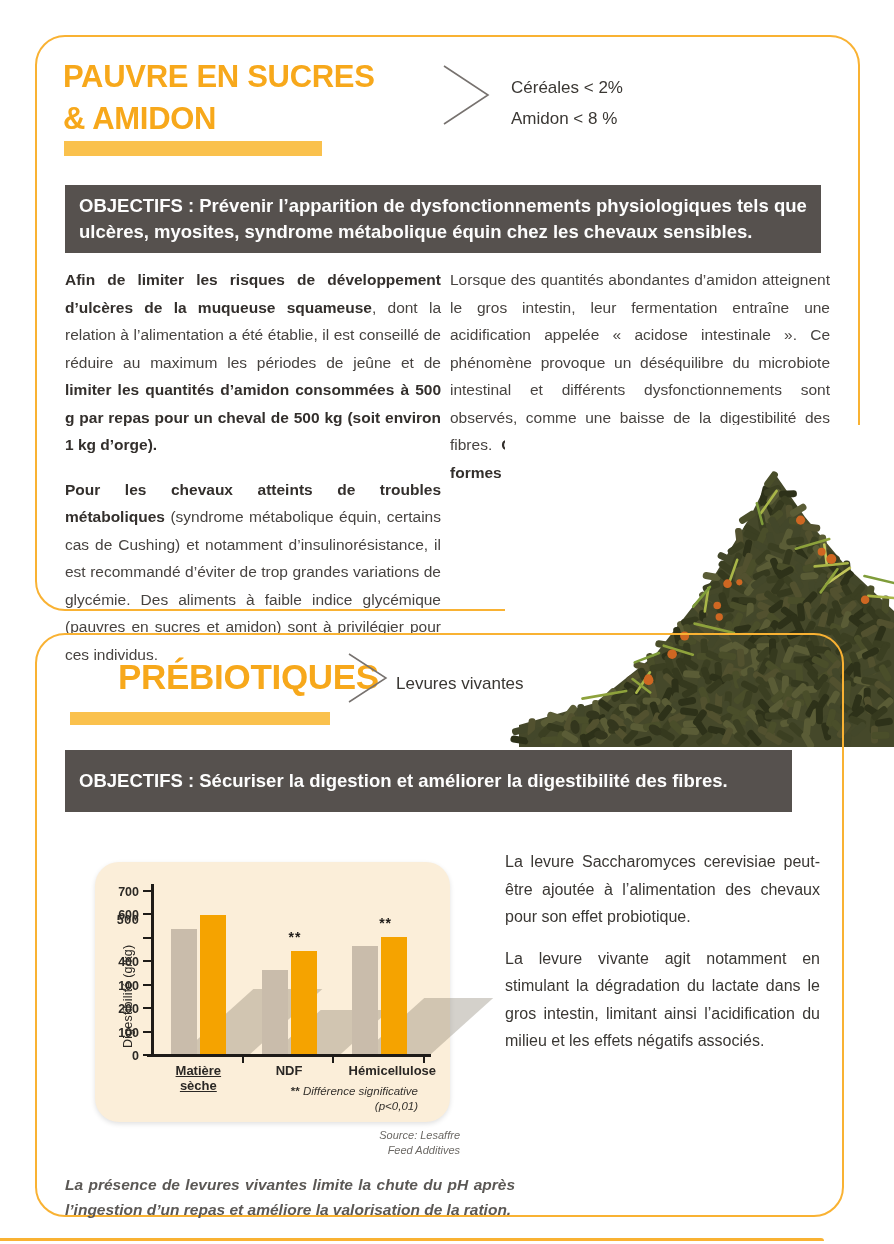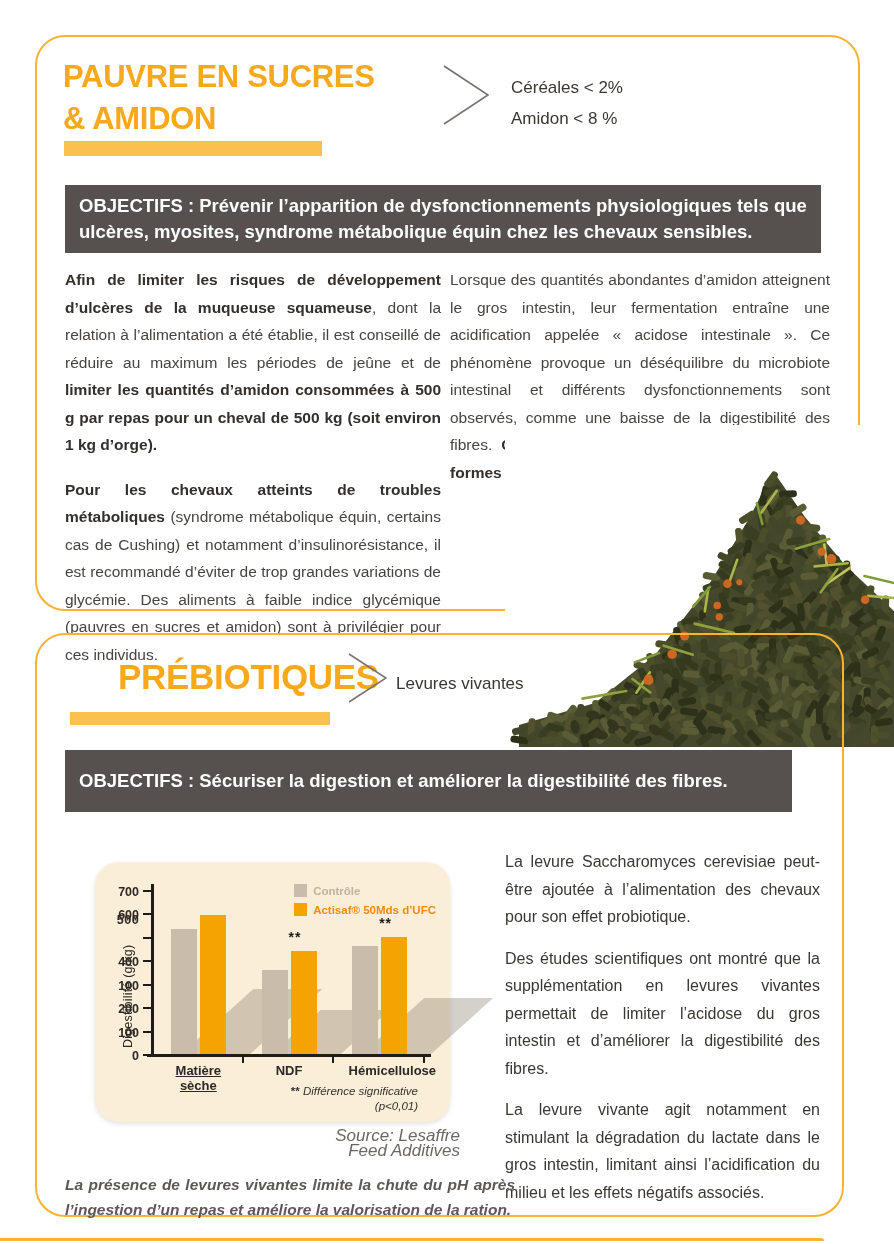--- a/index.html
+++ b/index.html
@@ -53,21 +53,21 @@
   .sig{position:absolute;font-weight:bold;font-size:14px;letter-spacing:1px;color:#1e1b18;}
   .cat-label{position:absolute;top:201px;font-size:13px;font-weight:bold;color:#2a2724;
              text-align:center;line-height:15px;}
   #legend{position:absolute;right:14px;top:22px;font-size:11.5px;font-weight:bold;}
   .leg-row{display:flex;align-items:center;margin-bottom:6px;}
   .leg-swatch{width:13px;height:13px;margin-right:6px;flex:0 0 auto;}
   #chart-note{position:absolute;right:32px;bottom:8px;width:180px;text-align:right;
               font-size:11.5px;font-style:italic;color:#33302c;line-height:15px;}
   #chart-note .stars{font-style:normal;font-weight:bold;}
   #source{position:absolute;left:330px;top:1128px;width:130px;text-align:right;
-          font-size:17px;font-style:italic;color:#6b6864;line-height:15px;}
+          font-size:11px;font-style:italic;color:#6b6864;line-height:15px;}
 
   #footnote{position:absolute;left:65px;top:1172px;width:450px;font-size:15.5px;font-weight:bold;
             font-style:italic;color:#5b5855;line-height:25px;text-align:justify;}
   #bottom-rule{position:absolute;left:0;top:1238px;width:824px;height:3px;background:#f9b233;
                border-top-right-radius:3px;}
 </style>
 </head>
 <body>
 
 <div id="page">
@@ -564,30 +564,20 @@
     <polyline points="3,2 40,26 3,50" fill="none" stroke="#77726f" stroke-width="1.5"></polyline>
   </svg>
   <div id="subtitle2" class="crit">Levures vivantes</div>
 
   <div id="banner2" class="banner">
     <span>OBJECTIFS : Sécuriser la digestion et améliorer la digestibilité des fibres.</span>
   </div>
 
   <div id="chart-panel">
     <div id="ylabel">Digestibilité (g/kg)</div>
-    <div id="legend">
-        <div class="leg-row">
-          <div class="leg-swatch" style="background: rgb(201, 188, 171);"></div>
-          <span style="color: rgb(191, 178, 160);">Contrôle</span>
-        </div>
-        <div class="leg-row">
-          <div class="leg-swatch" style="background: rgb(245, 163, 0);"></div>
-          <span style="color: rgb(239, 139, 14);">Actisaf® 50Mds d’UFC</span>
-        </div>
-      </div>
     <div id="plot">
       <div class="yaxis"></div>
       <div class="xaxis"></div>
     <div class="ytick" style="bottom: -1px;"></div>
         <div class="ytick-label" style="bottom: -8px;">0</div>
         <div class="ytick" style="bottom: 22.4286px;"></div>
         <div class="ytick-label" style="bottom: 15.4286px;">100</div>
         <div class="ytick" style="bottom: 45.8571px;"></div>
         <div class="ytick-label" style="bottom: 38.8571px;">200</div>
         <div class="ytick" style="bottom: 69.2857px;"></div>
@@ -623,20 +613,19 @@
       <div class="cat-label" style="left: 148.667px; width: 90.6667px;">NDF</div>
       <div class="cat-label" style="left: 252px; width: 90.6667px;">Hémicellulose</div>
     </div>
   <div id="source">
     <span>Source: Lesaffre</span><br>
     <span>Feed Additives</span>
   </div>
 
   <div id="col2-right" class="bodycol" style="left:505px;top:848px;width:315px;font-size:16px;color:#3a3733;">
     <p style="margin-bottom:14px;">La levure Saccharomyces cerevisiae peut-être ajoutée à l’alimentation des chevaux pour son effet probiotique.</p>
-    <p style="margin-bottom:14px;">Des études scientifiques ont montré que la supplémentation en levures vivantes permettait de limiter l’acidose du gros intestin et d’améliorer la digestibilité des fibres.</p>
     <p>La levure vivante agit notamment en stimulant la dégradation du lactate dans le gros intestin, limitant ainsi l’acidification du milieu et les effets négatifs associés.</p>
   </div>
 
   <div id="footnote">La présence de levures vivantes limite la chute du pH après l’ingestion d’un repas et améliore la valorisation de la ration.</div>
 
   <div id="bottom-rule"></div>
 </div>
 
 </body></html>

